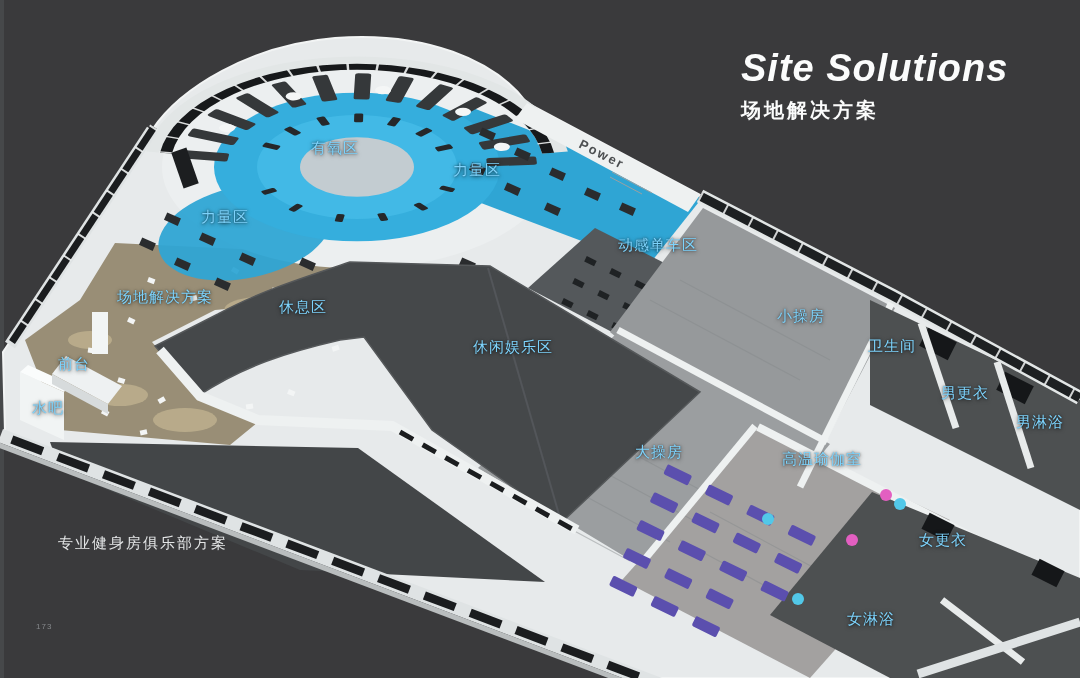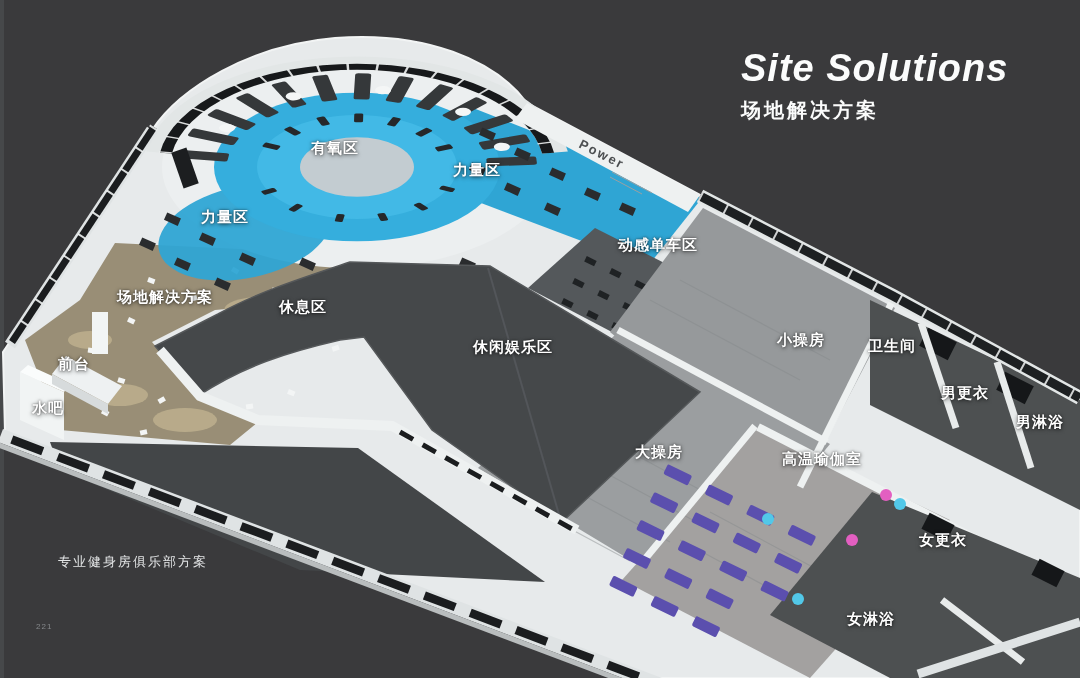--- a/index.html
+++ b/index.html
@@ -4,31 +4,31 @@
 <style>
   html,body{margin:0;padding:0;background:#242426;}
   .stage{
     position:relative;width:1080px;height:678px;overflow:hidden;
     background:#3a3a3c;
     font-family:"Liberation Sans","DejaVu Sans",sans-serif;
   }
   .stage svg{position:absolute;left:0;top:0;}
   .zone-label{
     position:absolute;transform:translate(-50%,-50%);
-    color:#ffffff;font-size:15px;font-weight:700;white-space:nowrap;
+    color:#7dd3fc;font-size:15px;font-weight:400;white-space:nowrap;
     text-shadow:0 1px 4px rgba(0,0,0,.65),0 0 2px rgba(0,0,0,.5);
     letter-spacing:1px;z-index:30;text-align:center;
   }
   .title-block{position:absolute;left:741px;top:48px;z-index:40;color:#fbfcfc;}
   .title-main{font-size:38px;font-weight:700;letter-spacing:1px;line-height:1.1;font-style:italic;}
   .title-sub{font-size:20px;font-weight:600;letter-spacing:3px;margin-top:7px;}
   .area-block{position:absolute;left:58px;top:530px;z-index:40;color:#f6f8f8;}
   .area-value{font-size:34px;font-weight:700;letter-spacing:1px;}
   .area-value sup{font-size:15px;font-weight:700;vertical-align:super;}
-  .area-caption{font-size:13px;letter-spacing:2px;margin-top:23px;color:#e3e5e6;}
+  .area-caption{font-size:15px;letter-spacing:2px;margin-top:4px;color:#e3e5e6;}
   .page-number{position:absolute;left:36px;top:622px;font-size:8px;color:#85888b;z-index:40;letter-spacing:1px;}
 </style>
 </head>
 <body>
 
 <div class="stage">
 
   <svg width="1080" height="678" viewBox="0 0 1080 678">
 
     <rect x="0" y="0" width="4" height="678" fill="#515355" opacity="0.55"></rect>
@@ -356,35 +356,35 @@
       <polyline points="700,196 893,296 1080,398" stroke="#eef1f1" stroke-width="10" stroke-dasharray="2 26" opacity="0.85"></polyline>
     </g>
   </svg>
 
   <div class="zone-label" style="left:335px;top:148px">有氧区</div>
   <div class="zone-label" style="left:477px;top:170px">力量区</div>
   <div class="zone-label" style="left:225px;top:217px">力量区</div>
   <div class="zone-label" style="left:658px;top:245px">动感单车区</div>
   <div class="zone-label" style="left:165px;top:297px">场地解决方案</div>
   <div class="zone-label" style="left:303px;top:307px">休息区</div>
-  <div class="zone-label" style="left:801px;top:340px">小操房</div>
+  <div class="zone-label" style="left:801px;top:316px">小操房</div>
   <div class="zone-label" style="left:892px;top:346px">卫生间</div>
   <div class="zone-label" style="left:74px;top:364px">前台</div>
   <div class="zone-label" style="left:965px;top:393px">男更衣</div>
   <div class="zone-label" style="left:48px;top:408px">水吧</div>
   <div class="zone-label" style="left:513px;top:347px">休闲娱乐区</div>
   <div class="zone-label" style="left:1040px;top:422px">男淋浴</div>
   <div class="zone-label" style="left:659px;top:452px">大操房</div>
   <div class="zone-label" style="left:822px;top:459px">高温瑜伽室</div>
   <div class="zone-label" style="left:943px;top:540px">女更衣</div>
   <div class="zone-label" style="left:871px;top:619px">女淋浴</div>
 
   <div class="title-block">
     <div class="title-main">Site Solutions</div>
     <div class="title-sub">场地解决方案</div>
   </div>
 
   <div class="area-block">
     <div class="area-caption">专业健身房俱乐部方案</div>
   </div>
 
-  <div class="page-number">221</div>
+  <div class="page-number">173</div>
 </div>
 
 </body></html>

